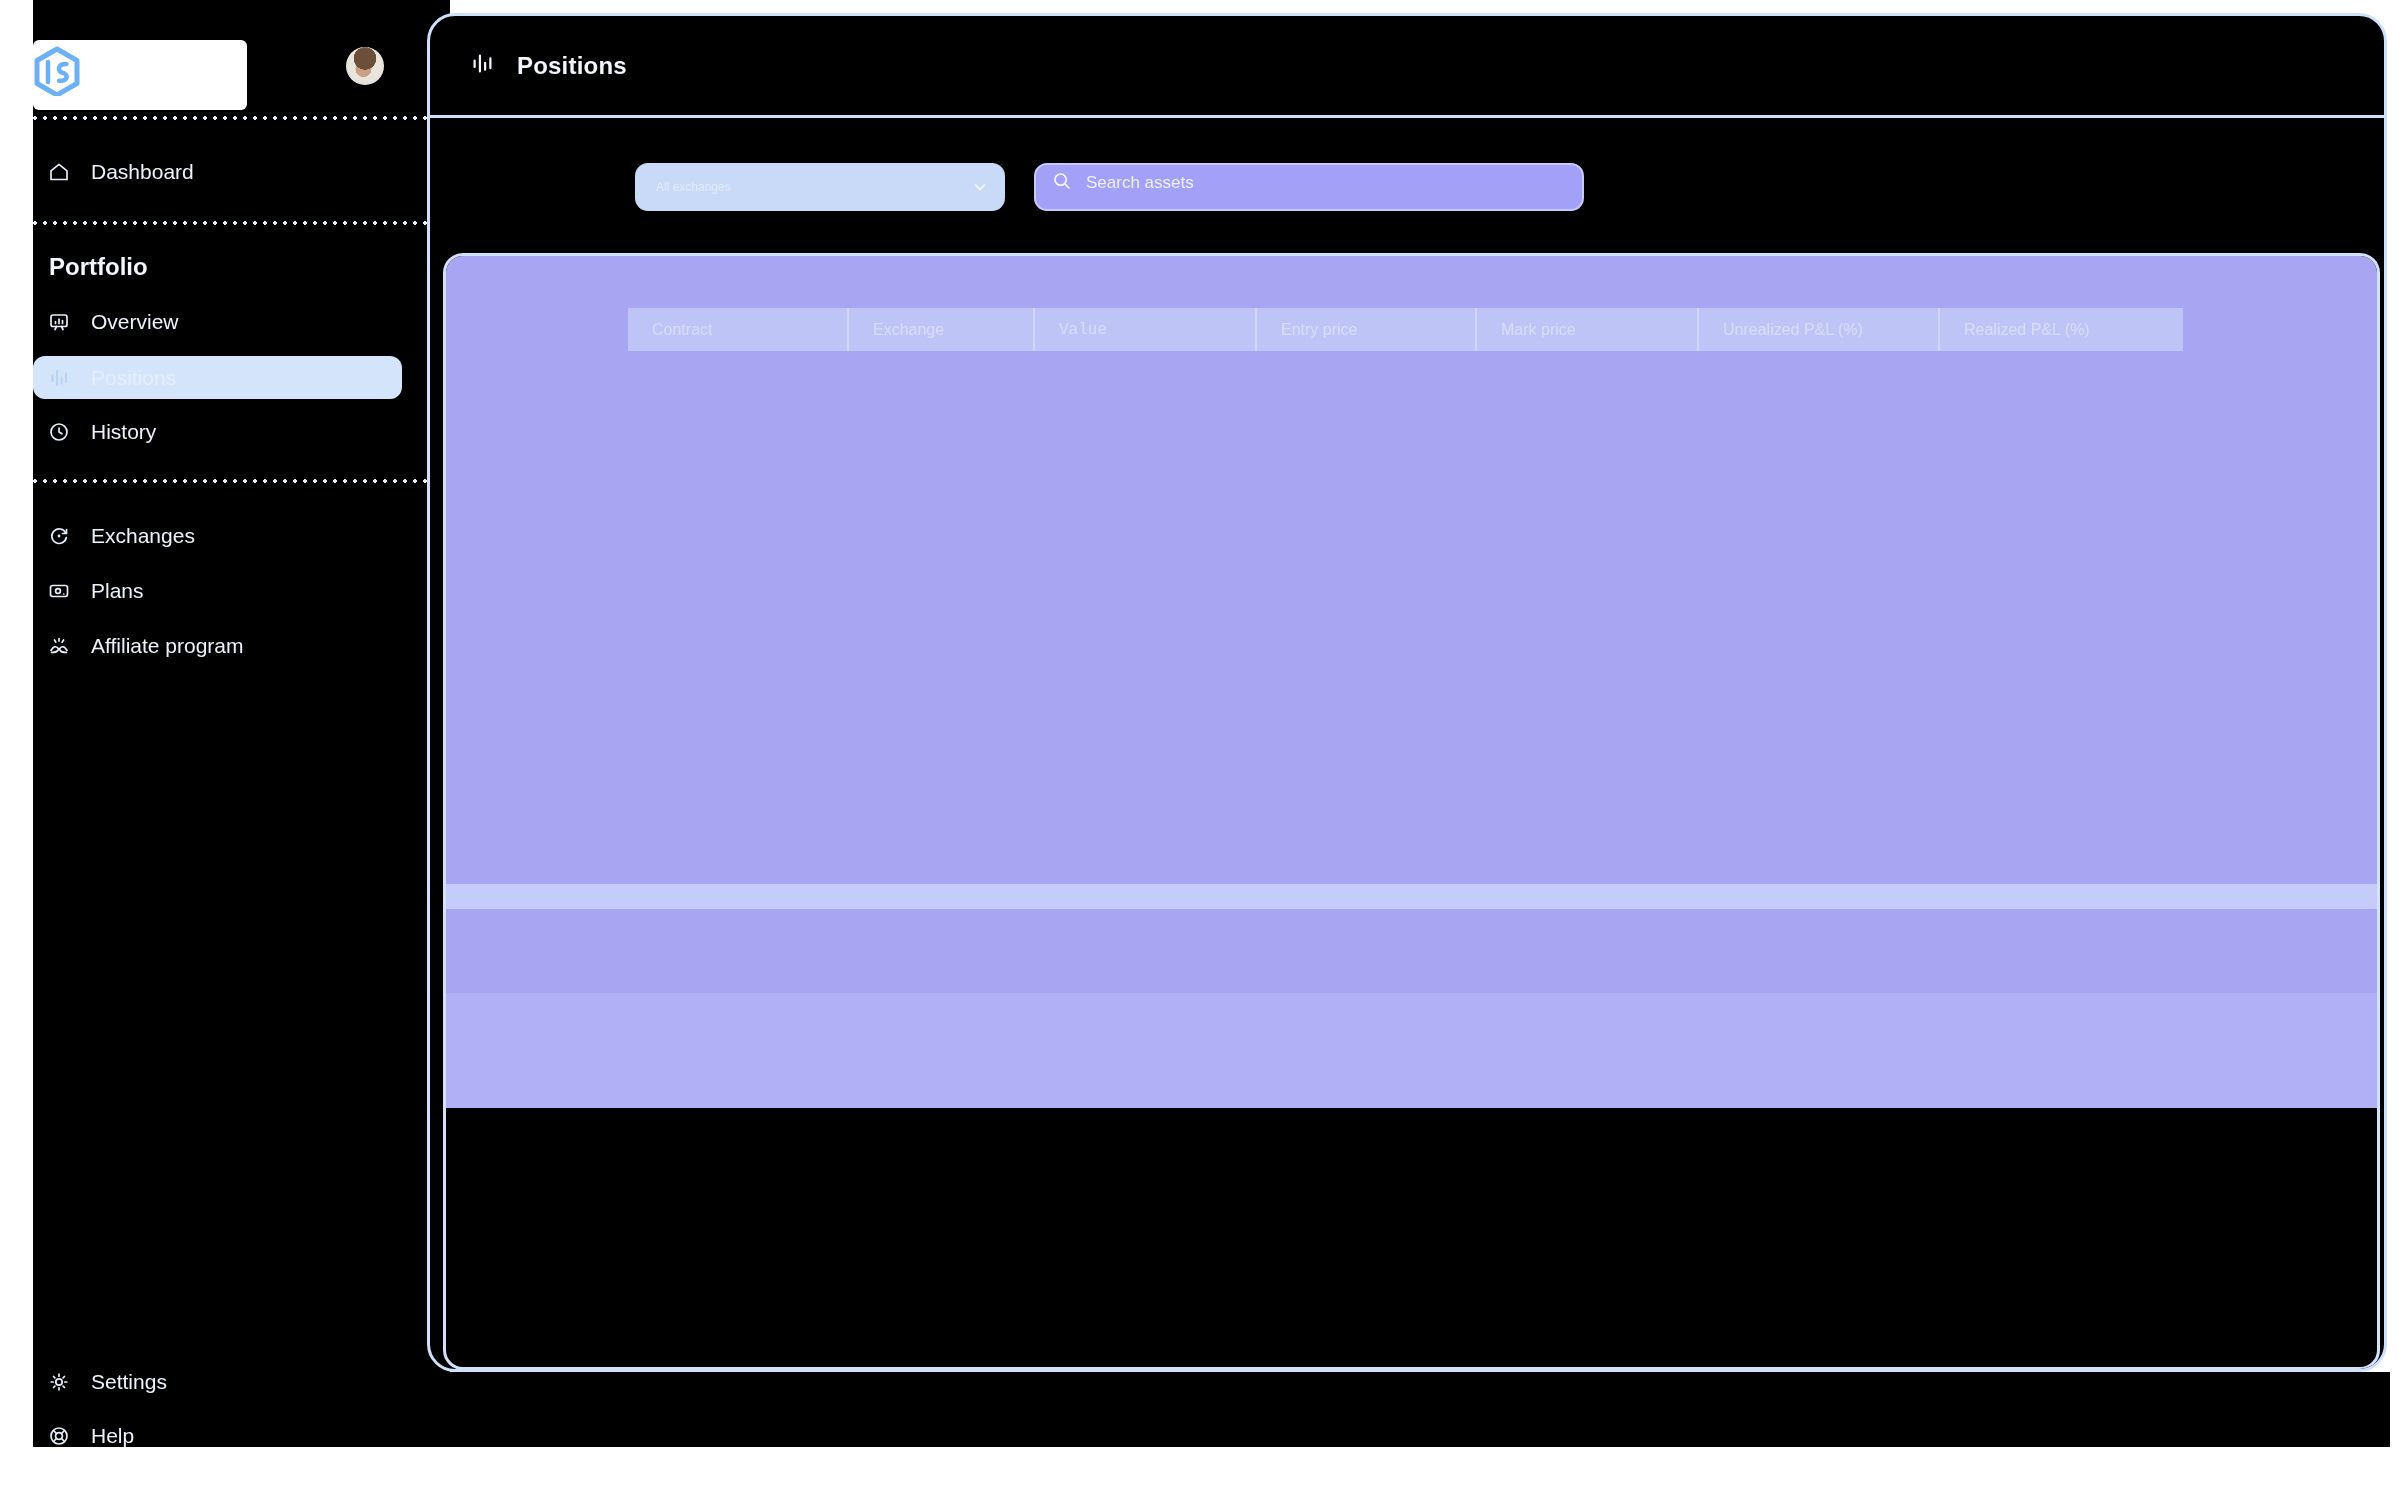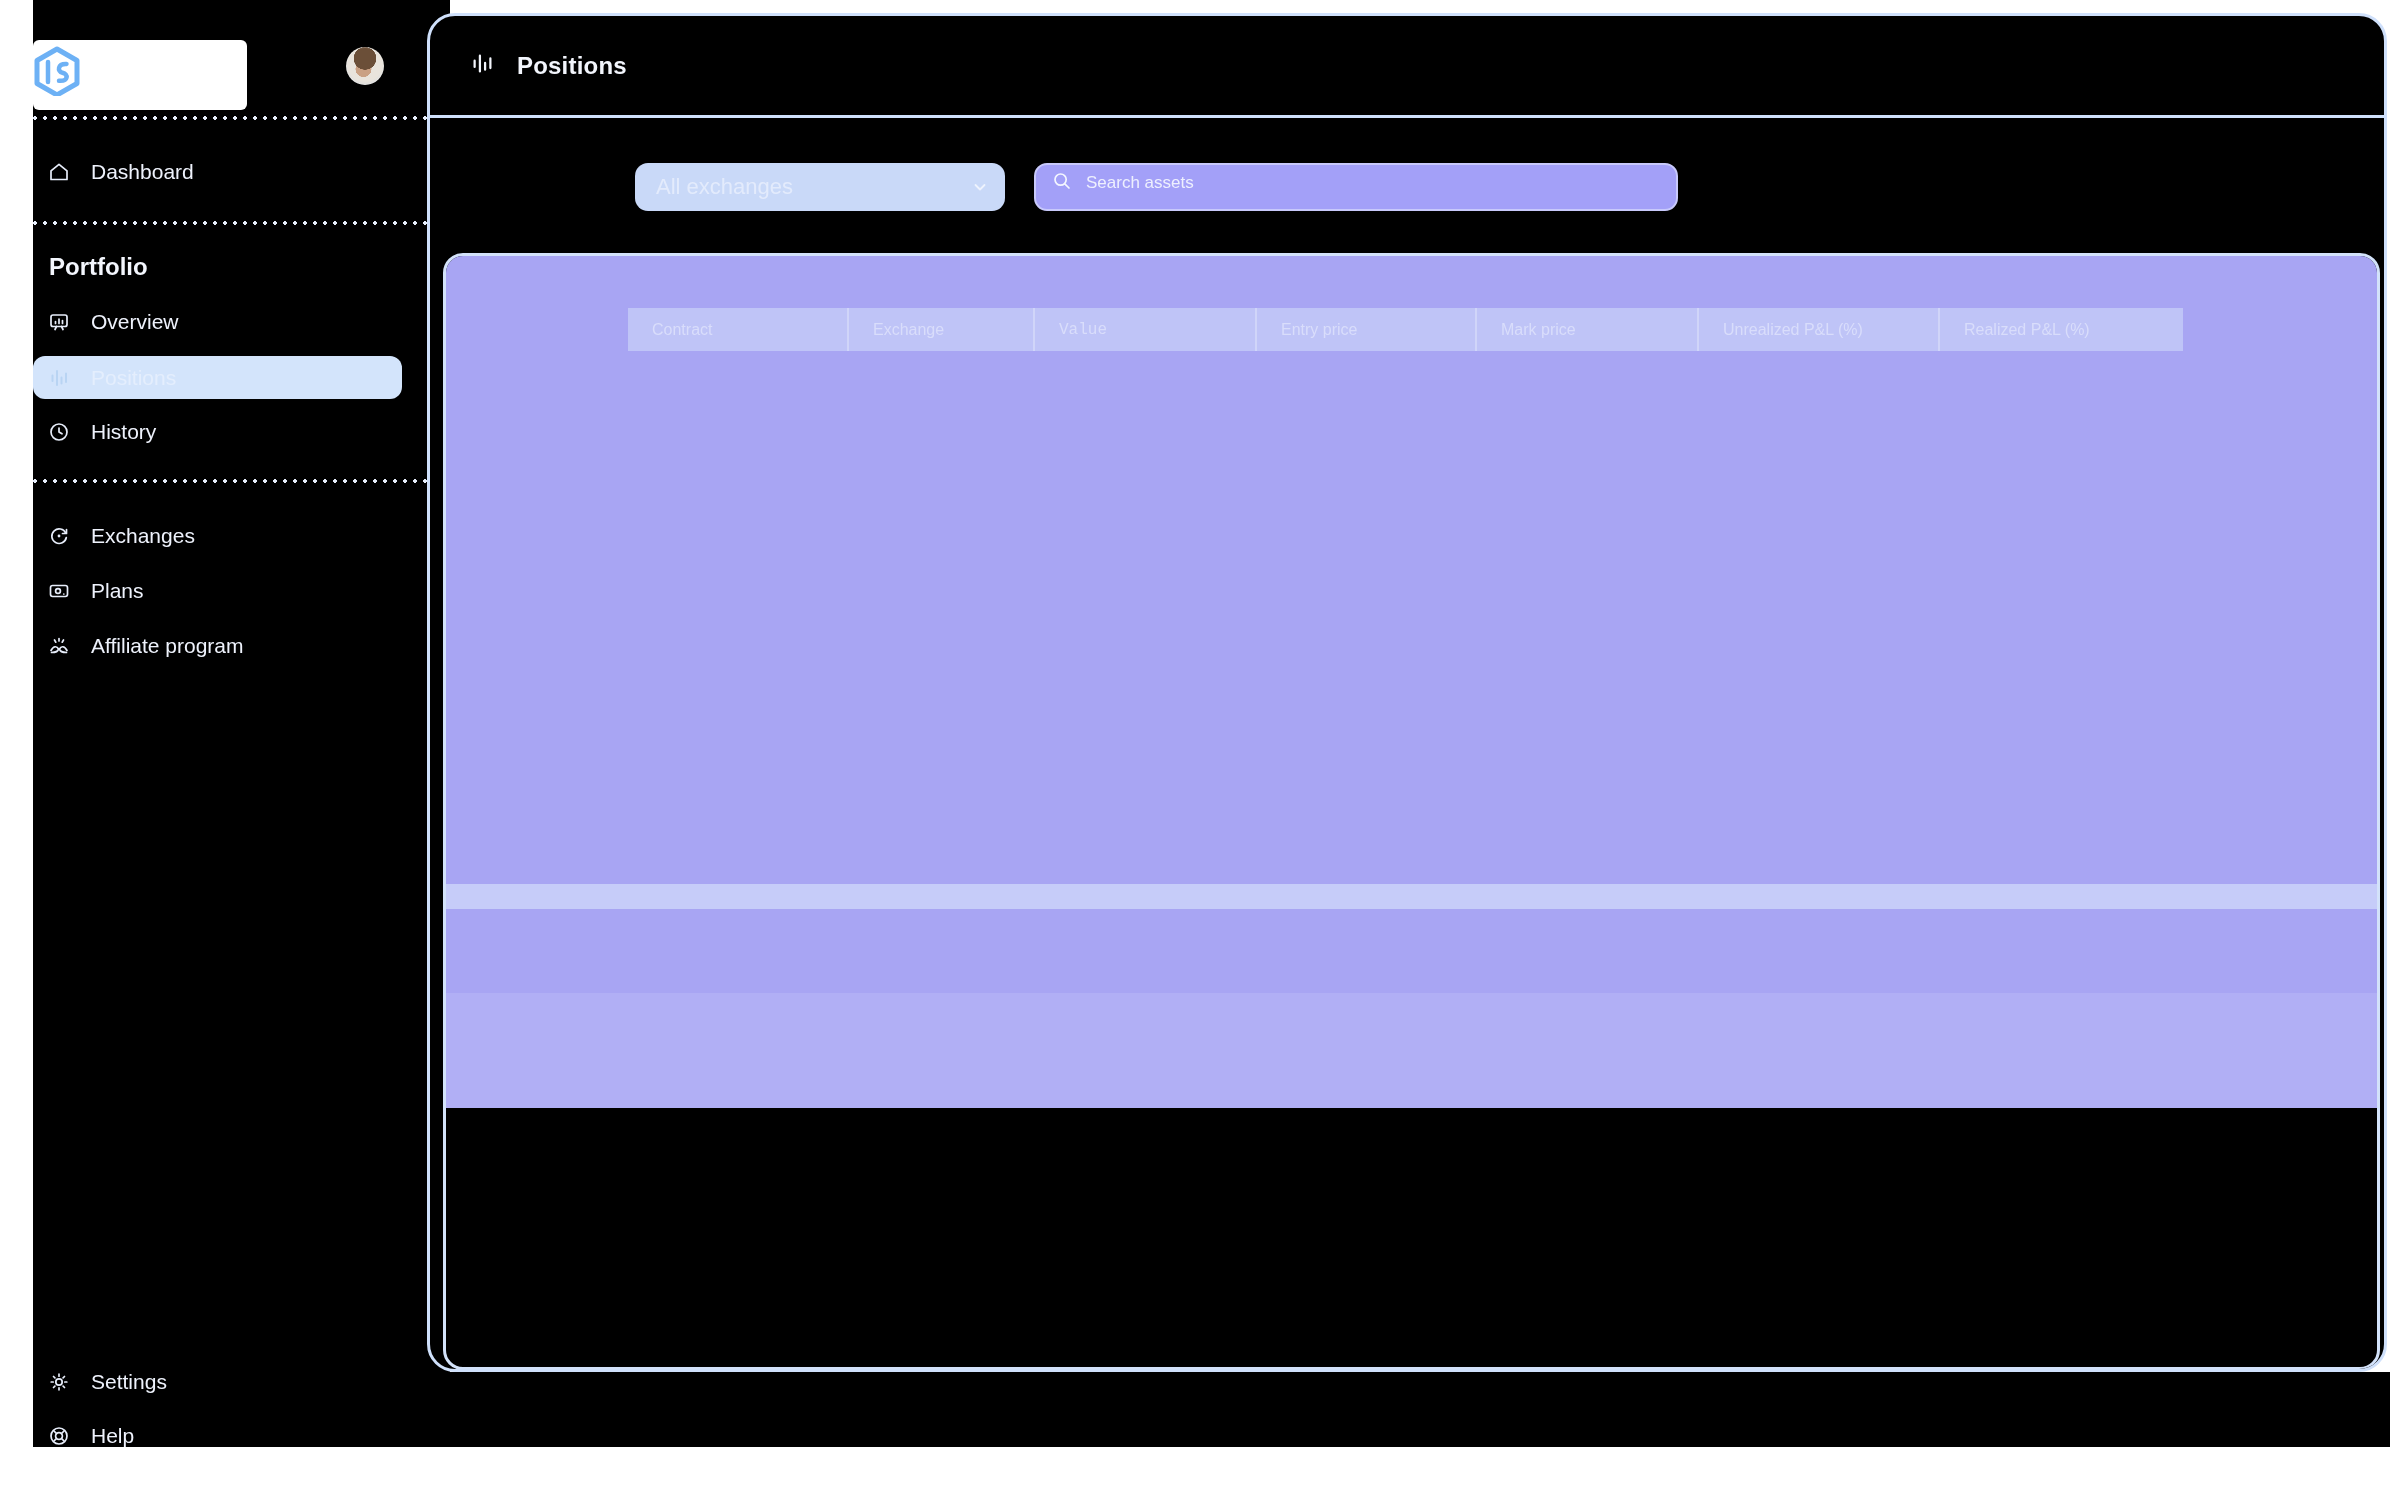--- a/index.html
+++ b/index.html
@@ -52,23 +52,23 @@
   .panel-header{
     height:102px;border-bottom:3px solid #cfe0fb;
     display:flex;align-items:center;padding-left:39px;box-sizing:border-box;
   }
   .panel-title{color:#f2f5fc;font-size:24px;font-weight:600;margin-left:21px;letter-spacing:.2px;}
   .exchange-dropdown{
     position:absolute;left:205px;top:147px;width:370px;height:48px;box-sizing:border-box;
     background:#c9d9f8;border-radius:13px;display:flex;align-items:center;
     padding:0 18px 0 21px;cursor:pointer;
   }
-  .exchange-dropdown .dd-label{color:#e3ebfc;font-size:22px;flex:1;}
+  .exchange-dropdown .dd-label{color:#e3ebfc;font-size:12px;flex:1;}
   .search-box{
-    position:absolute;left:604px;top:147px;width:644px;height:48px;box-sizing:border-box;
+    position:absolute;left:604px;top:147px;width:550px;height:48px;box-sizing:border-box;
     background:#a3a0f8;border:2px solid #c8c9fb;border-radius:13px;
     display:flex;align-items:center;padding:0 14px 8px 16px;
   }
   .search-box input{
     flex:1;background:transparent;border:none;outline:none;
     color:#f4f5ff;font-size:17px;font-family:"Liberation Sans", sans-serif;margin-left:12px;
   }
   .search-box input::placeholder{color:#eef0fe;opacity:1;}
   
   .table-card{

